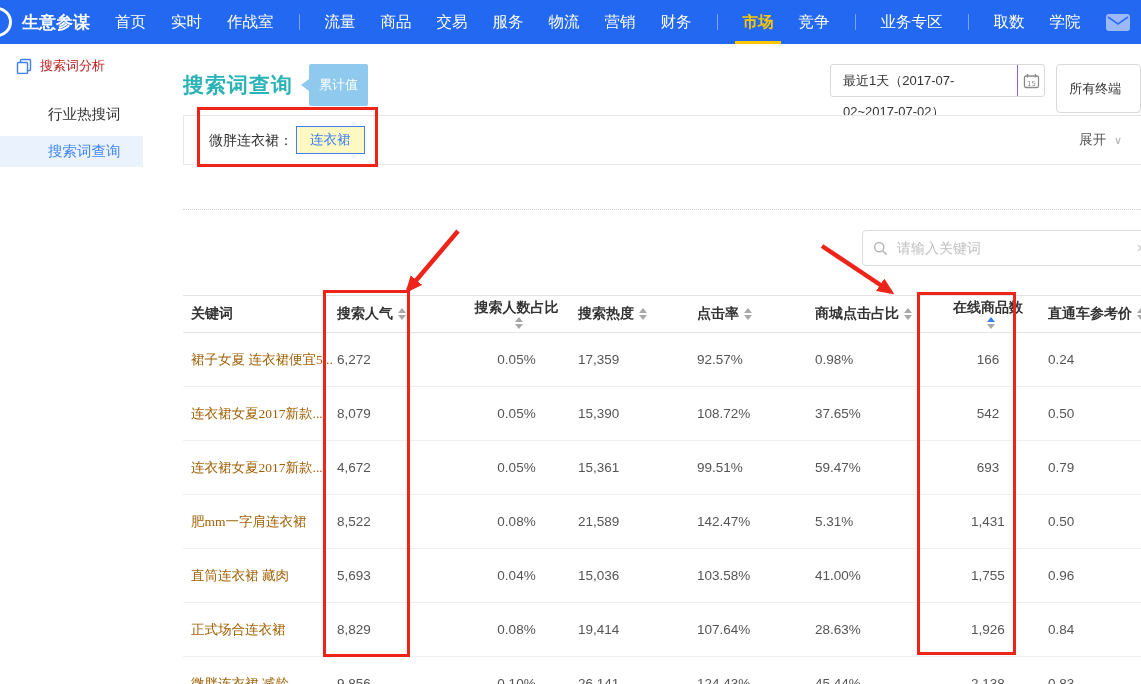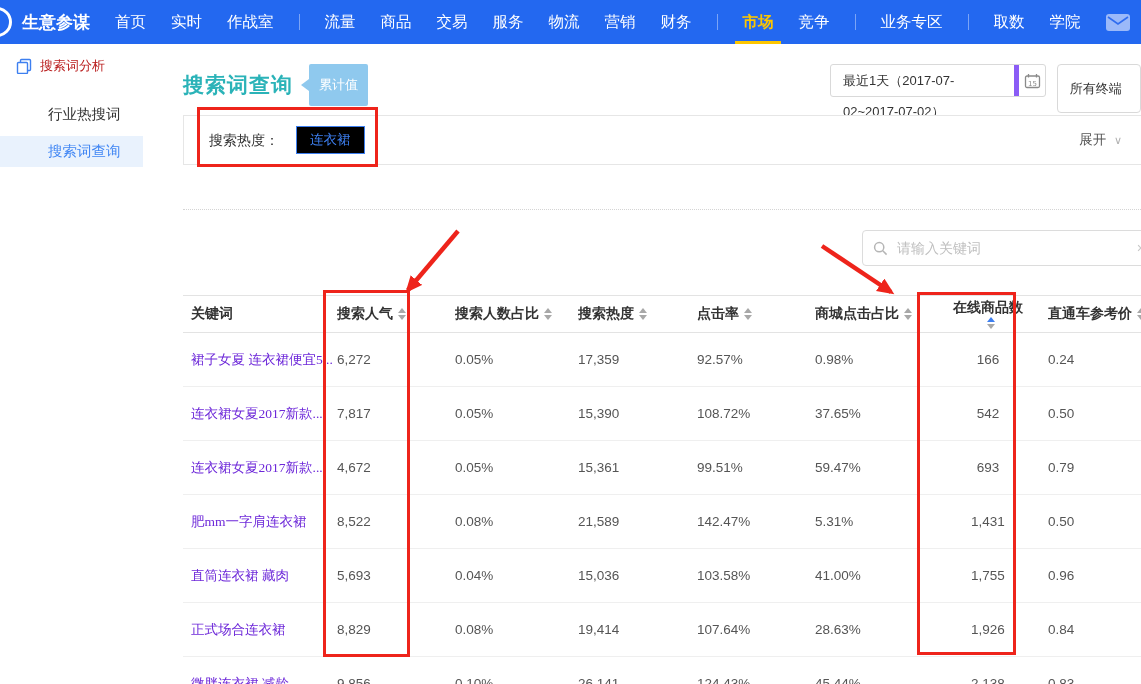--- a/index.html
+++ b/index.html
@@ -26,48 +26,48 @@
   .main{position:absolute;left:143px;top:44px;width:998px;bottom:0;background:#fff;}
   .title-row{position:absolute;left:40px;top:20px;display:flex;align-items:center;}
   .page-title{font-size:21px;font-weight:bold;color:#2bb3b8;letter-spacing:1px;}
   .badge{position:relative;margin-left:16px;background:#8fc9ee;color:#fff;font-size:13px;
     padding:12px 10px;border-radius:2px;}
   .badge::before{content:"";position:absolute;left:-8px;top:50%;transform:translateY(-50%);
     border-top:6px solid transparent;border-bottom:6px solid transparent;border-right:8px solid #8fc9ee;}
   .date-group{position:absolute;left:687px;top:20px;display:flex;font-size:13px;color:#333;}
   .date-box{display:flex;border:1px solid #d9d9d9;border-radius:3px;height:31px;background:#fff;cursor:pointer;}
   .date-text{padding:0 12px;line-height:31px;}
-  .date-icon{width:34px;border-left:5px solid #8b5cf6;display:flex;align-items:center;justify-content:center;text-align:right;}
+  .date-icon{width:34px;border-left:1px solid #8b5cf6;display:flex;align-items:center;justify-content:center;text-align:right;}
   .terminal-box{margin-left:11px;border:1px solid #d9d9d9;border-radius:4px;height:31px;
     line-height:31px;padding:8px 12px;width:75px;cursor:pointer;}
   .filter-panel{position:absolute;left:40px;top:71px;width:962px;height:50px;
     border:1px solid #e6e6e6;box-sizing:border-box;background:#fff;}
   .fp-label{position:absolute;left:25px;top:0;line-height:48px;font-size:14px;color:#333;}
   .fp-tag{position:absolute;left:112px;top:10px;border:1px solid #3d7ff0;color:#3d7ff0;
-    font-size:13.5px;padding:4px 13px;background:#000000;cursor:pointer;}
+    font-size:13.5px;padding:4px 13px;background:#fef9c3;cursor:pointer;}
   .fp-expand{position:absolute;right:22px;top:0;line-height:48px;font-size:13.5px;color:#555;cursor:pointer;}
   .fp-expand .chev{color:#b0b0b0;font-size:11px;margin-left:4px;}
   .dotted-sep{position:absolute;left:40px;top:165px;width:962px;border-top:1px dotted #d4d4d4;}
   .search-box{position:absolute;left:719px;top:186px;width:292px;height:36px;border:1px solid #dcdcdc;
     border-radius:4px;box-sizing:border-box;display:flex;align-items:center;padding:0 10px;background:#fff;}
   .search-box input{border:none;outline:none;flex:1;font-size:14px;color:#333;margin-left:7px;
     font-family:inherit;background:transparent;}
   .search-box input::placeholder{color:#bfbfbf;}
   .search-clear{position:absolute;right:8px;color:#c7c7c7;font-size:14px;cursor:pointer;}
   
   .table{position:absolute;left:40px;top:251px;width:962px;}
   .thead{display:flex;align-items:center;height:36px;border-top:1px solid #e3e3e3;
     border-bottom:1px solid #e3e3e3;font-size:14px;font-weight:bold;color:#333;}
   .trow{display:flex;align-items:center;height:53px;border-bottom:1px solid #efefef;
     font-size:13.5px;color:#555;}
   .th,.td{box-sizing:border-box;flex:none;overflow:hidden;white-space:nowrap;display:flex;align-items:center;}
   .col0{width:154px;padding-left:8px;font-family:Liberation Serif, serif;}
-  .col1{width:118px;}.col2{width:123px;}.col3{width:119px;}.col4{width:118px;}
+  .col1{width:118px;}.col2{width:123px;flex-direction:column;}.col3{width:119px;}.col4{width:118px;}
   .col5{width:113px;}.col6{width:120px;flex-direction:column;}.col7{width:93px;}
-  .td.kw{color:#6d28d9;cursor:pointer;}
+  .td.kw{color:#a16207;cursor:pointer;}
   .sort{display:inline-flex;flex-direction:column;margin-left:5px;cursor:pointer;}
   .tri{width:0;height:0;border-left:4px solid transparent;border-right:4px solid transparent;}
   .tri.up{border-bottom:5px solid #a8a8a8;margin-bottom:2px;}
   .tri.down{border-top:5px solid #a8a8a8;}
   .sort.asc .tri.up{border-bottom-color:#3d7ff0;}
   
   .ann{position:absolute;border:3px solid #ee241b;pointer-events:none;z-index:50;}
   .ann-box1{left:197px;top:107px;width:175px;height:54px;}
   .ann-box2{left:323px;top:290px;width:81px;height:361px;}
   .ann-box3{left:917px;top:292px;width:93px;height:357px;}
@@ -141,21 +141,21 @@
           <line x1="4.5" y1="1" x2="4.5" y2="4.5" stroke="#8a8a8a" stroke-width="1.3"></line>
           <line x1="12.5" y1="1" x2="12.5" y2="4.5" stroke="#8a8a8a" stroke-width="1.3"></line>
           <text x="8.5" y="12.5" font-size="7" fill="#8a8a8a" text-anchor="middle" font-family="'DejaVu Sans',sans-serif">15</text>
         </svg>
       </span>
     </span>
     <span class="terminal-box">所有终端</span>
   </div>
 
   <div class="filter-panel">
-    <span class="fp-label">搜索热度：</span>
+    <span class="fp-label">微胖连衣裙：</span>
     <span class="fp-tag">连衣裙</span>
     <span class="fp-expand">
       <span>展开</span>
       <span class="chev">∨</span>
     </span>
   </div>
 
   <div class="dotted-sep"></div>
 
   <div class="search-box">
@@ -230,21 +230,21 @@
           <div class="td col1">6,272</div>
           <div class="td col2">0.05%</div>
           <div class="td col3">17,359</div>
           <div class="td col4">92.57%</div>
           <div class="td col5">0.98%</div>
           <div class="td col6">166</div>
           <div class="td col7">0.24</div>
         </div>
         <div class="trow">
           <div class="td col0 kw">连衣裙女夏2017新款...</div>
-          <div class="td col1">7,817</div>
+          <div class="td col1">8,079</div>
           <div class="td col2">0.05%</div>
           <div class="td col3">15,390</div>
           <div class="td col4">108.72%</div>
           <div class="td col5">37.65%</div>
           <div class="td col6">542</div>
           <div class="td col7">0.50</div>
         </div>
         <div class="trow">
           <div class="td col0 kw">连衣裙女夏2017新款...</div>
           <div class="td col1">4,672</div>

